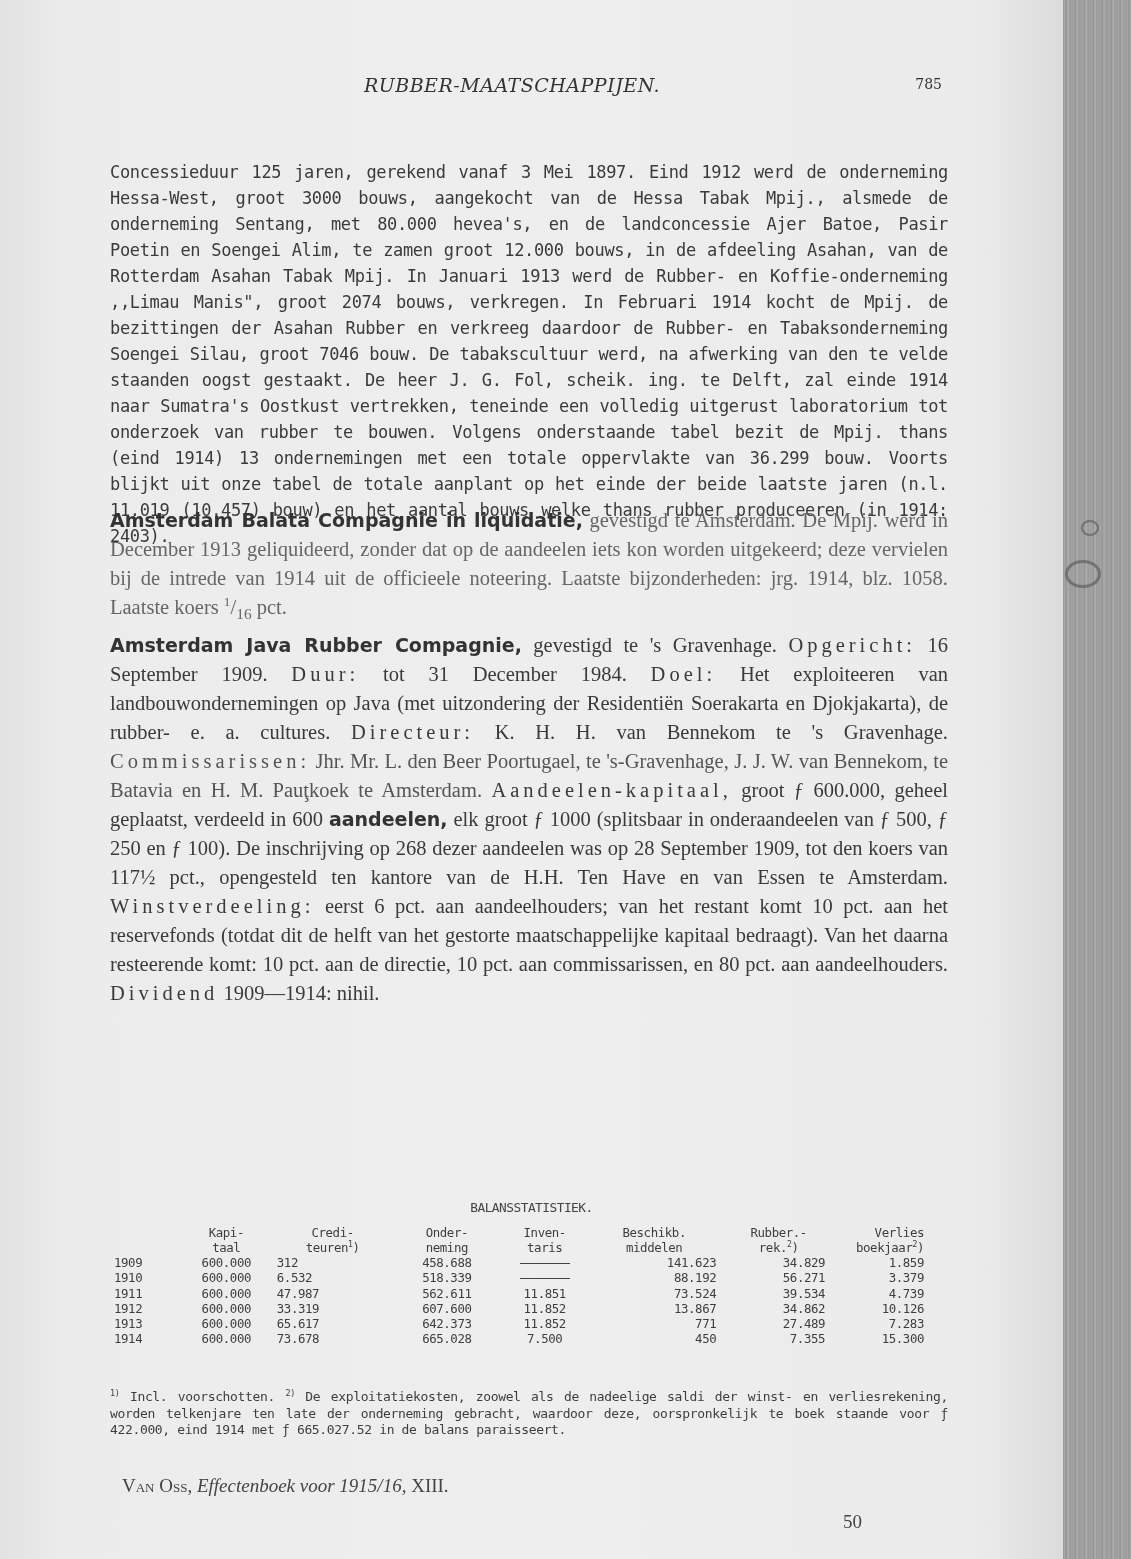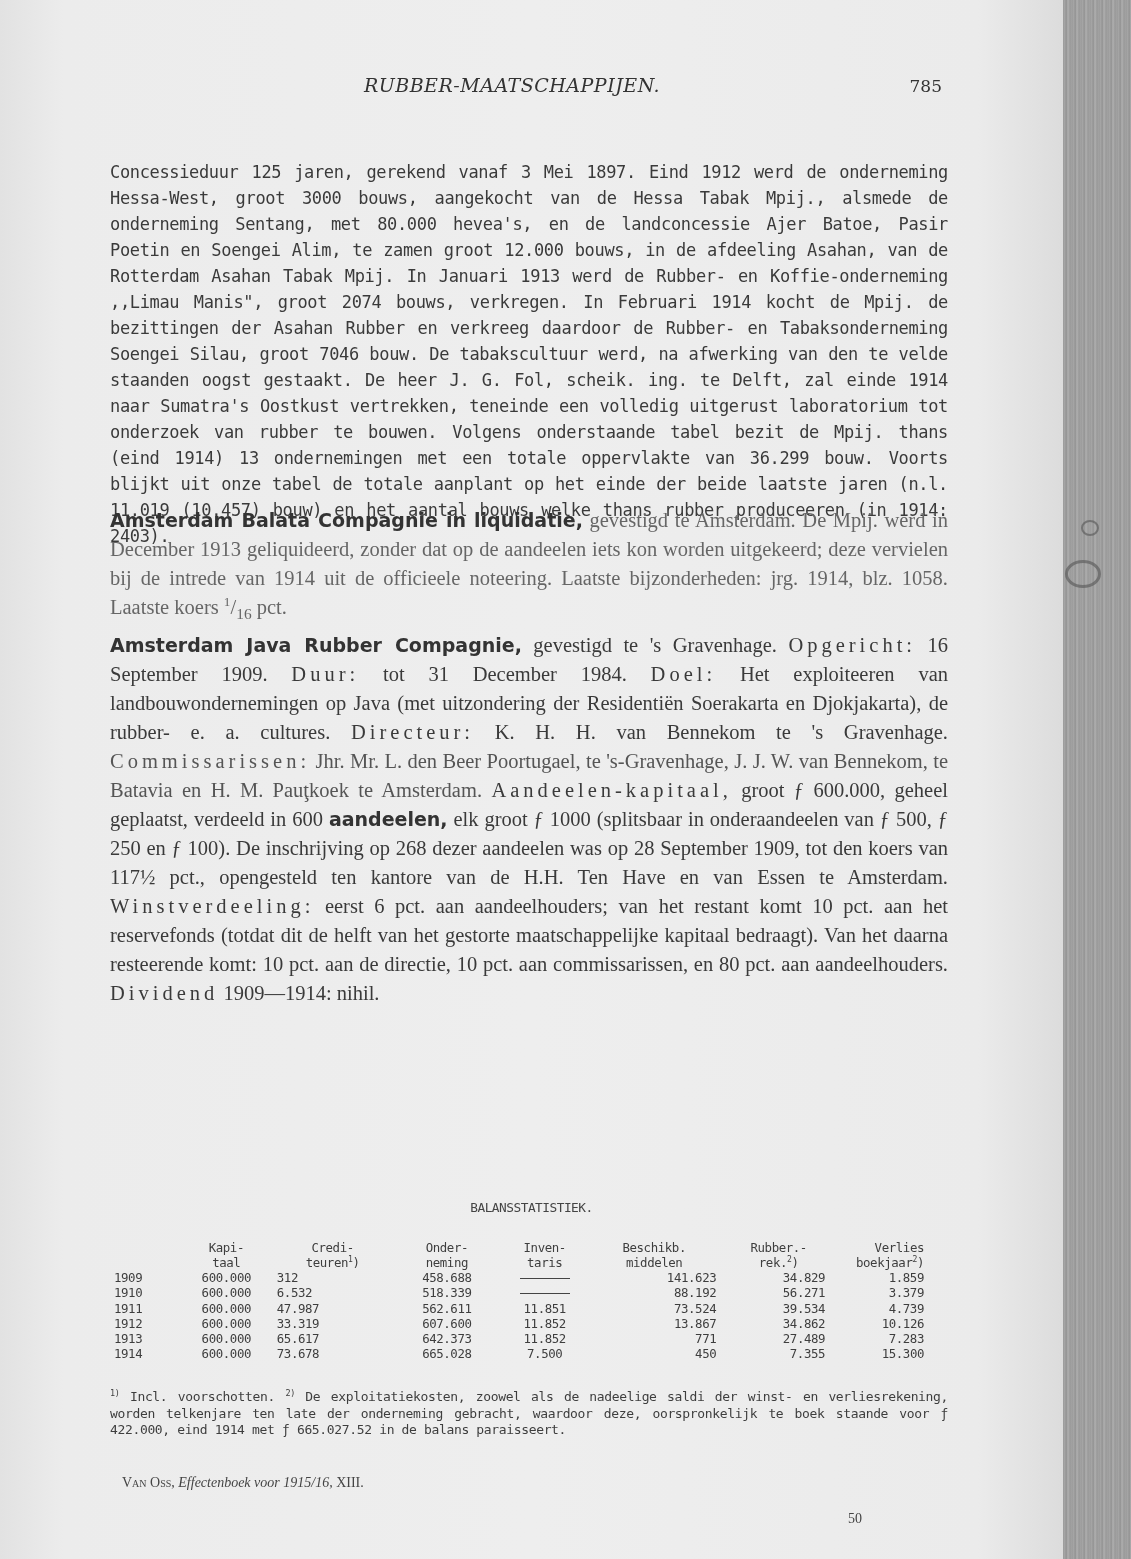--- a/index.html
+++ b/index.html
@@ -19,21 +19,21 @@
       background: repeating-linear-gradient(90deg, #9a9a9a 0px, #a8a8a8 2px, #8e8e8e 3px, #b0b0b0 5px, #999 7px, #a3a3a3 9px);
     }
     .stack-mark { position: absolute; border-radius: 50%; border: 3px solid #555; opacity: .6; }
     .running-head {
       position: absolute; left: 82px; top: 74px; width: 860px; height: 30px;
     }
     .running-title {
       position: absolute; left: 0; right: 0; text-align: center;
       font-style: italic; font-size: 19px; letter-spacing: .5px; color: #333;
     }
-    .page-number { position: absolute; right: 0; top: 2px; font-size: 17px; color: #333; }
+    .page-number { position: absolute; right: 0; top: 2px; font-size: 14px; color: #333; }
 
     .small-text {
       position: absolute; left: 110px; top: 131px; width: 838px;
       font-size: 17px; line-height: 26px; text-align: justify; color: #3a3a3a;
       font-family: "DejaVu Sans Mono", monospace; letter-spacing: -0.35px; margin-top: 28px;
     }
     .entry {
       position: absolute; left: 110px; width: 838px;
       font-family: "Liberation Serif", serif; font-size: 20.5px; line-height: 29px;
       text-align: justify; color: #3a3a3a;
@@ -46,21 +46,21 @@
       position: absolute; left: 175px; top: 1149px; width: 760px;
       font-family: "DejaVu Sans Mono", monospace; font-size: 12.6px; color: #444; letter-spacing: -0.3px;
     }
     .table-title {
       position: absolute; left: 0; width: 1063px; top: 1200px; text-align: center;
       font-family: "DejaVu Sans Mono", monospace; font-size: 12.8px; color: #444; letter-spacing: -0.5px;
     }
     table.balans {
       position: absolute; left: 114px; top: 1226px; width: 810px;
       border-collapse: collapse;
-      font-family: "DejaVu Sans Mono", monospace; font-size: 12.4px; color: #3e3e3e; letter-spacing: -0.4px; margin-top: 15px;
+      font-family: "DejaVu Sans Mono", monospace; font-size: 12.4px; color: #3e3e3e; letter-spacing: -0.4px;
     }
     table.balans th { font-weight: normal; line-height: 14.5px; padding: 0; vertical-align: bottom; }
     table.balans td { line-height: 15.3px; padding: 0; }
     .c-year { width: 60px; text-align: left; }
     .c-kap { width: 98px; text-align: center; }
     .c-cred { width: 108px; text-align: left; padding-right: 8px !important; }
     .c-ond { width: 98px; text-align: center; }
     .c-inv { width: 92px; text-align: center; }
     .c-bes { width: 120px; text-align: right; padding-right: 16px !important; }
     .c-exp { width: 90px; text-align: right; padding-right: 4px !important; }
@@ -69,21 +69,21 @@
     th.c-exp { text-align: center; }
     th.c-ver { text-align: right; }
     .dash { display: inline-block; width: 50px; border-top: 1px solid #444; vertical-align: middle; }
     .footnotes {
       position: absolute; left: 110px; top: 1389px; width: 838px;
       font-family: "DejaVu Sans Mono", monospace; font-size: 13px; line-height: 16.6px;
       text-align: justify; color: #3e3e3e; letter-spacing: -0.35px;
     }
     .footer {
       position: absolute; left: 122px; top: 1475px; width: 740px; height: 24px;
-      font-family: "Liberation Serif", serif; font-size: 14px; color: #444;
+      font-family: "Liberation Serif", serif; font-size: 19px; color: #444;
     }
     .footer .sc { font-variant: small-caps; }
     .footer .it { font-style: italic; }
     .footer-num { position: absolute; right: 0; top: 0; margin-top: 36px; }
     sup { font-size: 0.65em; line-height: 0; }
     .frac { font-size: 0.75em; }
   </style>
 </head>
 <body>
 

